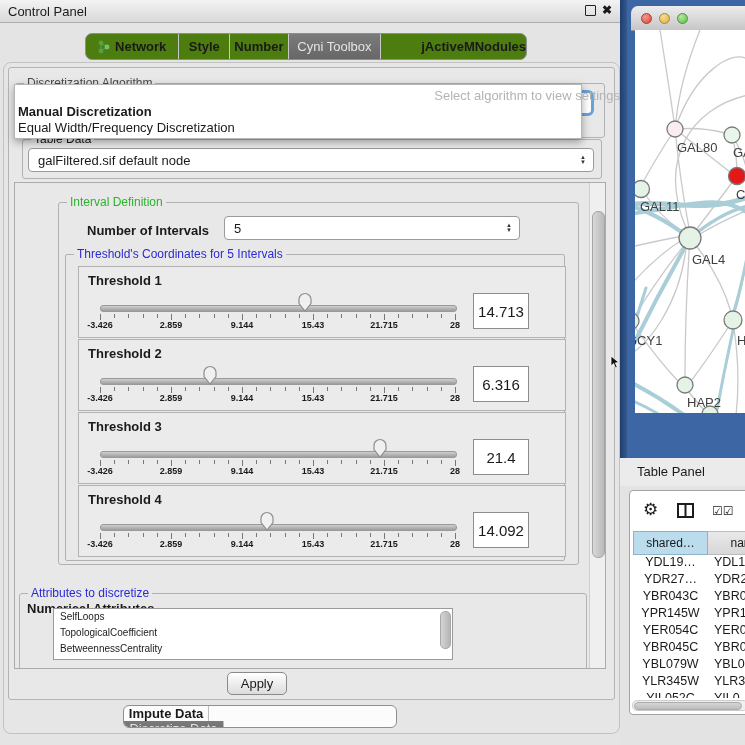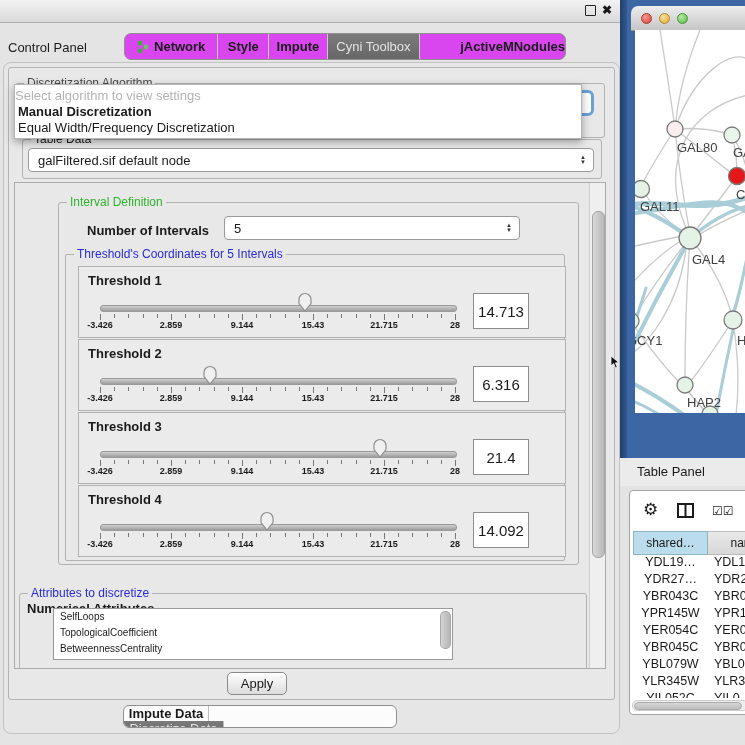--- a/index.html
+++ b/index.html
@@ -2,48 +2,48 @@
 <html><head>
 <meta charset="utf-8">
 <style>
   html,body{margin:0;padding:0;}
   body{width:745px;height:745px;position:relative;overflow:hidden;
        font-family:"Liberation Sans",sans-serif;background:#e4e4e4;color:#1a1a1a;}
   .abs{position:absolute;}
   
   #titlebar{left:0;top:0;width:620px;height:22px;
     background:linear-gradient(#f3f3f3,#d9d9d9);border-bottom:1px solid #acacac;}
-  #titlebar .t{position:absolute;left:8px;top:4px;font-size:13px;margin-top:36px;}
+  #titlebar .t{position:absolute;left:8px;top:4px;font-size:13px;}
   .tb-icon{position:absolute;top:5px;cursor:default;}
   #float-icon{left:585px;width:9px;height:9px;border:1.5px solid #222;border-radius:1px;}
   #close-icon{left:602px;top:3px;font-size:12px;font-weight:bold;}
-  #top-tabbar{left:85px;top:33px;width:440px;height:25px;background:#d946ef;
-    border:1px solid #8f8f8f;border-radius:7px;display:flex;overflow:hidden;margin-left:39px;}
+  #top-tabbar{left:85px;top:33px;width:440px;height:25px;background:#4d7c0f;
+    border:1px solid #8f8f8f;border-radius:7px;display:flex;overflow:hidden;}
   .top-tab{display:flex;align-items:center;justify-content:center;font-size:13px;
     font-weight:bold;border-right:1px solid #c9c9c9;gap:5px;}
   .top-tab:last-child{border-right:none;padding-left:40px;}
   .top-tab.sel{background:linear-gradient(#7b7b7b,#676767);color:#e4e4e4;font-weight:normal;}
   #outer-box{left:3px;top:62px;width:615px;height:670px;background:#e6e6e6;
     border:1px solid #c2c2c2;border-radius:8px;}
   #main-panel{left:8px;top:67px;width:605px;height:631px;background:#e8e8e8;
     border:1px solid #b4b4b4;border-radius:3px;}
   .group{position:absolute;border:1px solid #b2b2b2;border-radius:3px;}
   .group-title{position:absolute;top:-8px;left:8px;background:#e8e8e8;
     padding:0 3px;font-size:12px;white-space:nowrap;}
   .combo{position:absolute;background:#fff;border:1px solid #9a9a9a;border-radius:4px;
     font-size:13px;display:flex;align-items:center;padding-left:9px;box-sizing:border-box;}
   .stepper{position:absolute;right:7px;top:50%;transform:translateY(-50%);
     display:flex;flex-direction:column;font-size:6px;line-height:5px;color:#333;}
   
   #algo-combo{left:21px;top:90px;width:573px;height:26px;border:3px solid #6aa2d8;border-radius:6px;}
   
   #algo-popup{left:14px;top:84px;width:566px;height:53px;background:#fff;
     border:1px solid #b5b5b5;box-shadow:0 3px 8px rgba(0,0,0,.35);z-index:40;}
-  #algo-popup .hint{position:absolute;left:0;top:3px;width:100%;text-align:left;
-    font-size:13px;color:#b3b3b3;}
+  #algo-popup .hint{position:absolute;left:0;top:3px;width:100%;text-align:right;
+    font-size:13px;color:#b3b3b3;padding-left:39px;}
   #algo-popup .opt1{position:absolute;left:3px;top:19px;font-size:13px;font-weight:bold;}
   #algo-popup .opt2{position:absolute;left:3px;top:35px;font-size:13px;}
   
   #scrollpane{left:14px;top:182px;width:590px;height:485px;border:1px solid #ababab;
     background:#e8e8e8;overflow:hidden;}
   #vscroll{position:absolute;right:0;top:0;width:15px;height:100%;background:#efefef;
     border-left:1px solid #cfcfcf;}
   #vscroll .thumb{position:absolute;left:1.5px;top:28px;width:11px;height:345px;
     background:linear-gradient(90deg,#d8d8d8,#b9b9b9);border:1px solid #a5a5a5;border-radius:6px;}
   .bold-label{position:absolute;font-size:13px;font-weight:bold;}
@@ -125,21 +125,21 @@
       <circle cx="3" cy="3" r="2.4" fill="#49a845"></circle>
         <circle cx="3" cy="11" r="2.4" fill="#49a845"></circle>
       <circle cx="9" cy="7" r="2.4" fill="#6dc469"></circle>
     </svg>
     <span>Network</span>
   </div>
   <div class="top-tab" style="width:57px">
     <span>Style</span>
     </div>
   <div class="top-tab" style="width:66px">
-    <span>Impute</span>
+    <span>Number</span>
     </div>
   <div class="top-tab sel" style="width:105px">
     <span>Cyni Toolbox</span>
     </div>
   <div class="top-tab" style="width:106px">
     <span>jActiveMNodules</span>
     </div>
 </div>
 
 <div class="abs" id="outer-box"></div>

